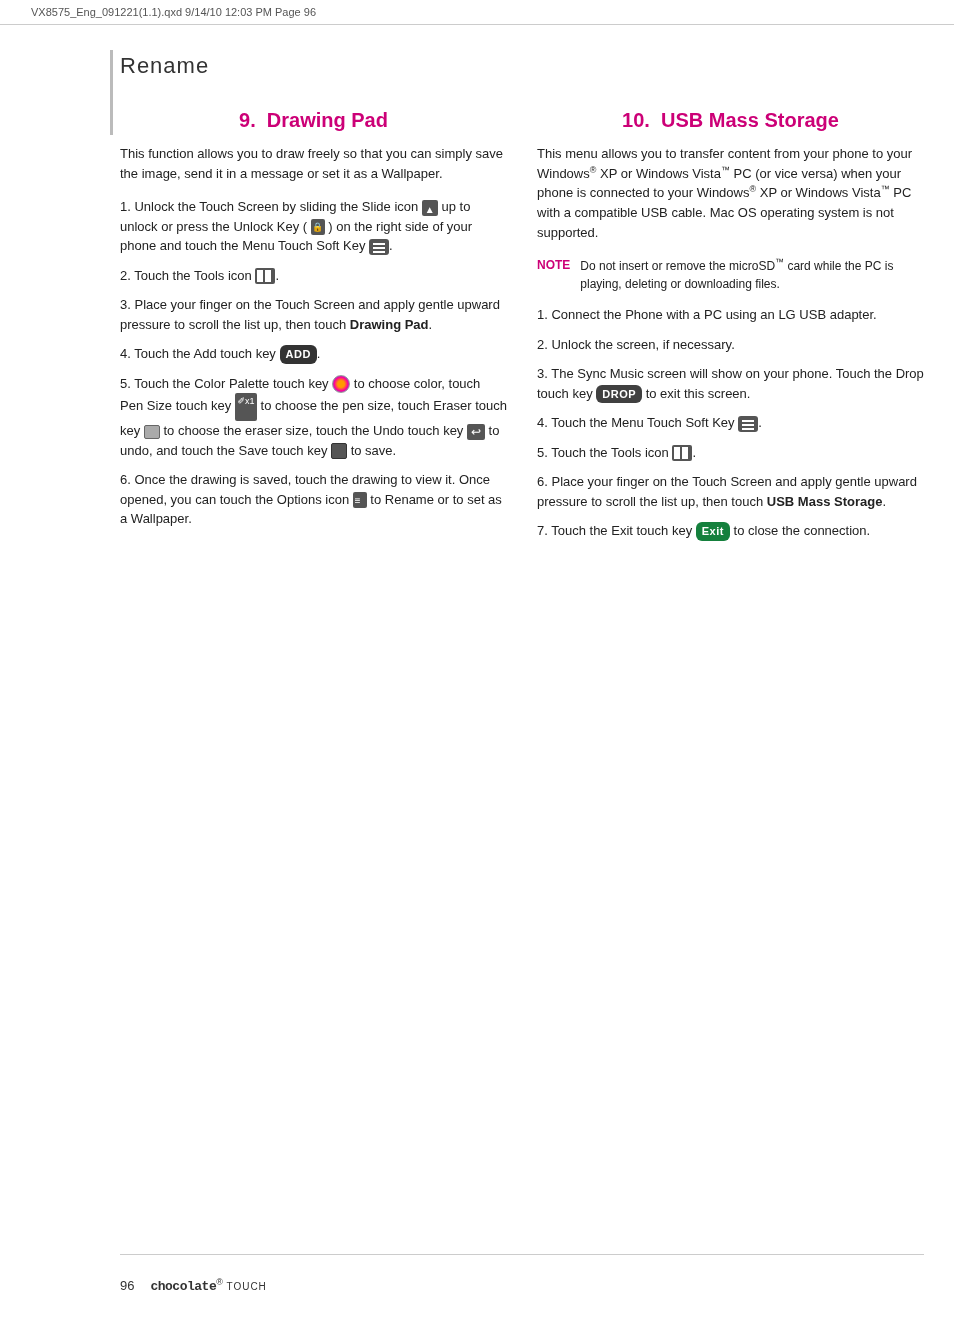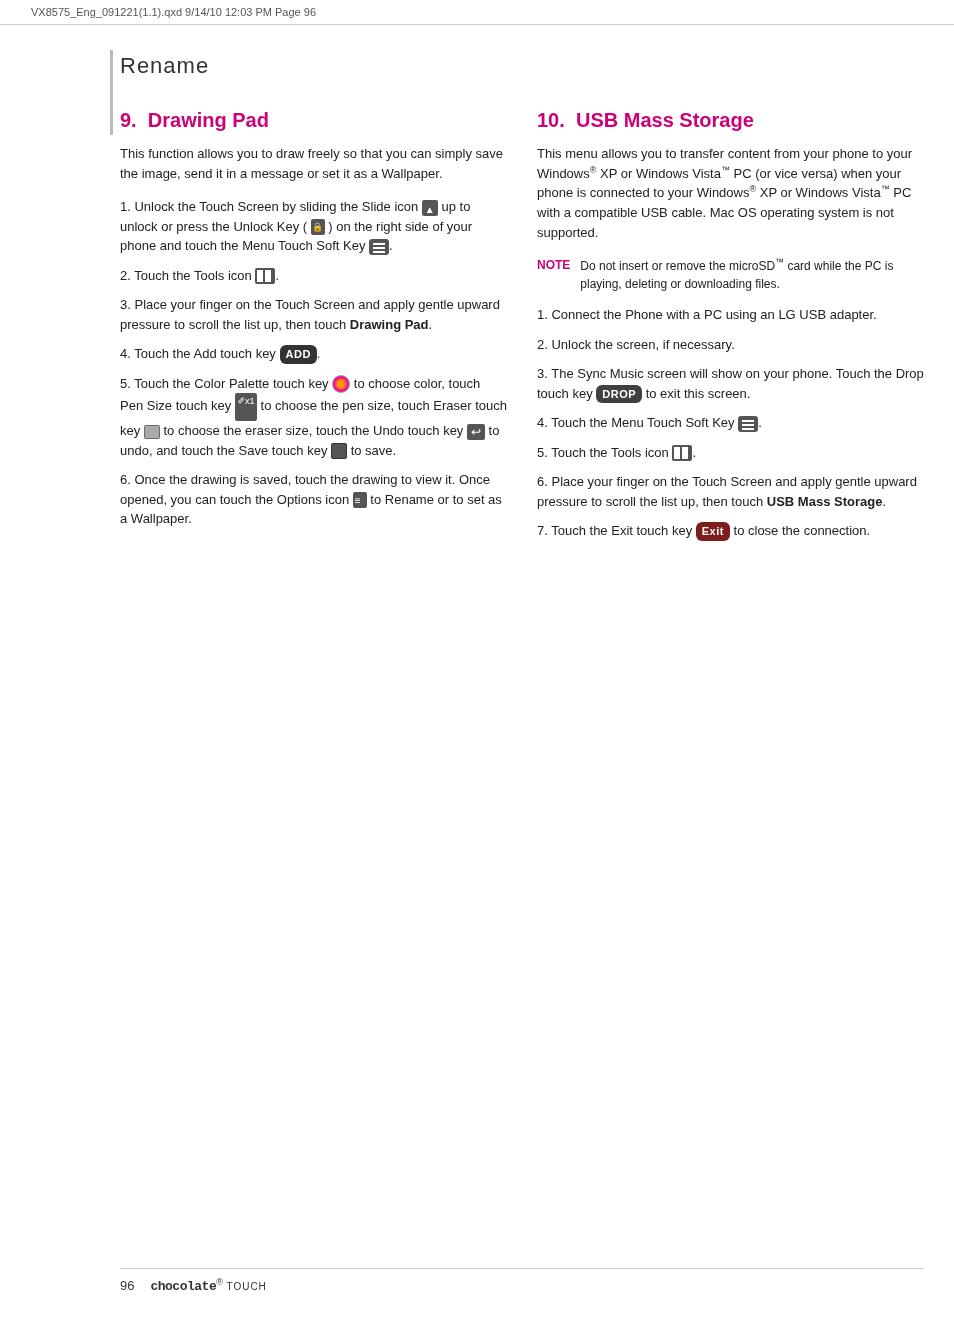--- a/index.html
+++ b/index.html
@@ -51,20 +51,21 @@
     .right-col {
       flex: 1;
       max-width: 400px;
     }
 
     .section-title {
       color: #cc0077;
       font-size: 20px;
       font-weight: bold;
       margin-bottom: 12px;
+      text-align: center;
     }
 
     .section-body {
       font-size: 13px;
       line-height: 1.5;
       color: #222;
       margin-bottom: 14px;
     }
 
     .step-list {
@@ -102,21 +103,21 @@
 
     .inline-btn.add {
       background: #333;
     }
 
     .inline-btn.drop {
       background: #404040;
     }
 
     .inline-btn.exit {
-      background: #7f1d1d;
+      background: #15803d;
     }
 
     
     .tools-icon {
       display: inline-block;
       width: 20px;
       height: 16px;
       vertical-align: middle;
       background: #555;
       border-radius: 2px;
@@ -286,21 +287,21 @@
 
     .page-footer {
       position: absolute;
       bottom: 30px;
       left: 120px;
       right: 30px;
       display: flex;
       align-items: center;
       gap: 16px;
       border-top: 1px solid #ccc;
-      padding-top: 8px;
+      padding-top: 22px;
     }
 
     .footer-page-num {
       font-size: 13px;
       color: #333;
     }
 
     .footer-brand {
       font-size: 13px;
       color: #333;

